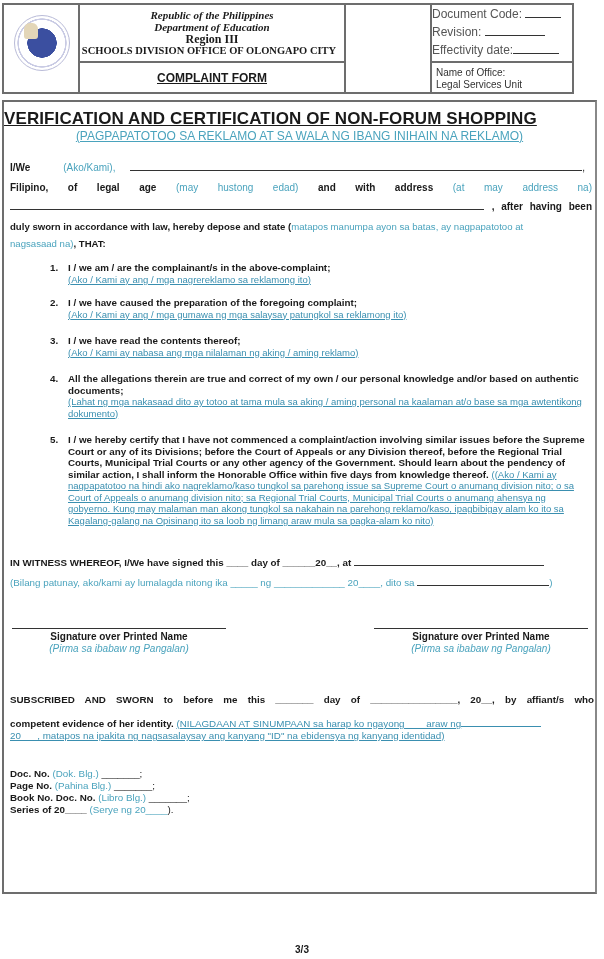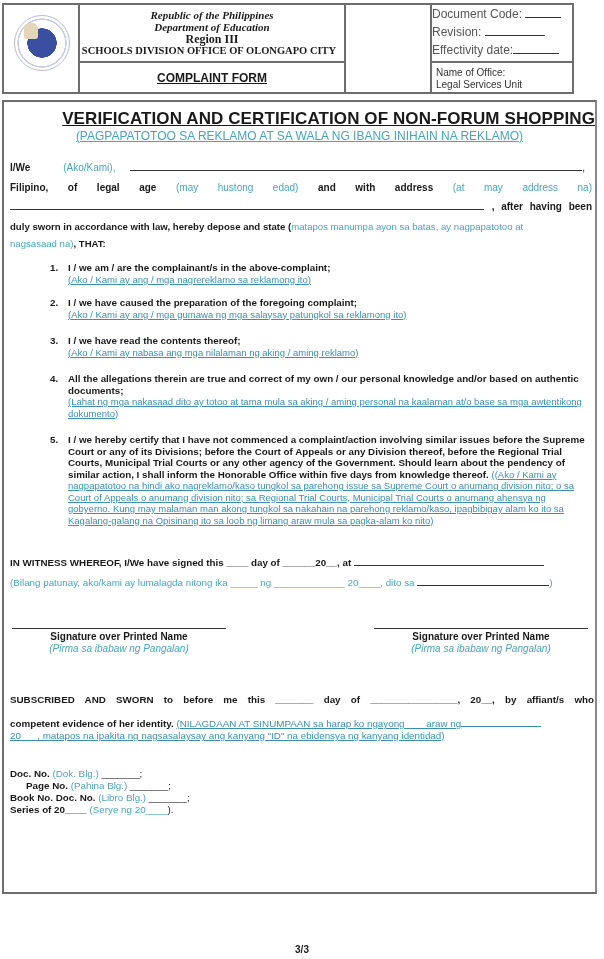--- a/index.html
+++ b/index.html
@@ -28,21 +28,21 @@
   .t-sdo { font-family:"Liberation Serif", serif; font-size:10.5px; font-weight:bold; line-height:12px; white-space:nowrap; margin-left:-6px; }
   .t-form { position:absolute; left:0; right:0; top:58px; bottom:0; display:flex; align-items:center; justify-content:center;
             font-size:12px; font-weight:bold;text-decoration:underline; }
   .r-top { position:absolute; left:0; right:0; top:0; height:56px; border-bottom:2px solid #6d6d6d; font-size:12px; color:#555; }
   .r-top div { height:18px; line-height:18px; }
   .r-top .ln { display:inline-block; border-bottom:1px solid #333; vertical-align:baseline; }
   .r-bot { position:absolute; left:0; right:0; top:58px; bottom:0; font-size:10px; padding:4px 0 6px 4px; line-height:12px; color:#333; }
 
   
   .body-box { position:absolute; left:2px; top:100px; width:595px; height:794px; border:2px solid #6d6d6d; border-right-color:#888; box-sizing:border-box; }
-  .main-title { position:absolute; left:0; right:0; top:7px; text-align:right; font-size:17px; font-weight:bold; text-decoration:underline; letter-spacing:0.1px; }
+  .main-title { position:absolute; left:0; right:0; top:7px; text-align:left; font-size:17px; font-weight:bold; text-decoration:underline; letter-spacing:0.1px; }
   .sub-title { position:absolute; left:0; right:0; top:27px; text-align:center; font-size:12px; color:#4aa3bd; text-decoration:underline; }
 
   .line { position:absolute; font-size:10px; line-height:12px; }
   .just { text-align:justify; text-align-last:justify; }
   .fill { display:inline-block; border-bottom:1px solid #333; }
 
   .item { position:absolute; left:46px; width:540px; font-size:9.8px; line-height:11.5px; }
   .item .num { position:absolute; left:0; font-weight:bold; }
   .item .txt { margin-left:18px; }
   .item .en { font-weight:bold; }
@@ -174,21 +174,21 @@
   </div>
   <div class="line" style="left:6px; top:628px; width:584px; font-size:9.8px;">
     <span class="blue-u" style="white-space:pre">20      , matapos na ipakita ng nagsasalaysay ang kanyang "ID" na ebidensya ng kanyang identidad)</span>
   </div>
 
   <div class="line" style="left:6px; top:666px; font-size:9.8px;">
     <span class="b">Doc. No.</span>
     <span class="blue">(Dok. Blg.)</span>
     <span>_______;</span>
   </div>
-  <div class="line" style="left:22px; top:678px; font-size:9.8px;">
+  <div class="line" style="left:6px; top:678px; font-size:9.8px;">
     <span class="b">Page No.</span>
     <span class="blue">(Pahina Blg.)</span>
     <span>_______;</span>
   </div>
   <div class="line" style="left:6px; top:690px; font-size:9.8px;">
     <span class="b">Book No. Doc. No.</span>
     <span class="blue">(Libro Blg.)</span>
     <span>_______;</span>
   </div>
   <div class="line" style="left:6px; top:702px; font-size:9.8px;">

